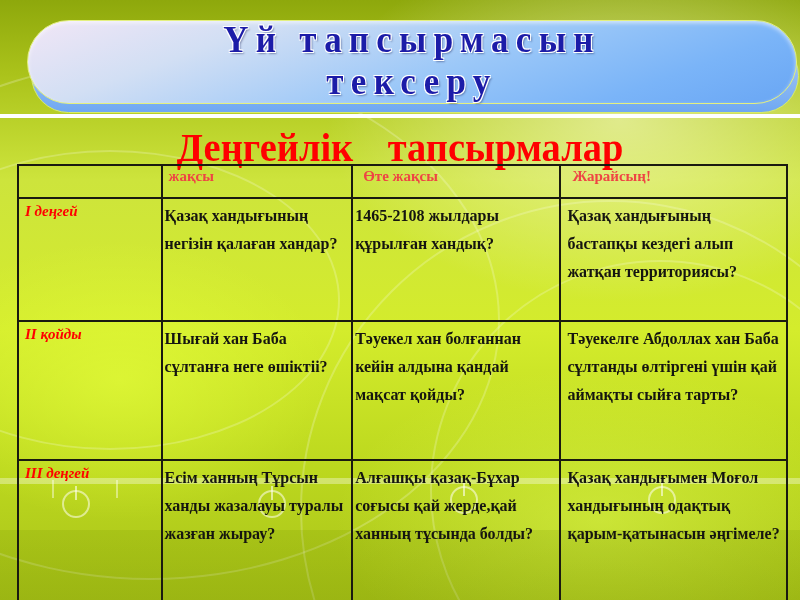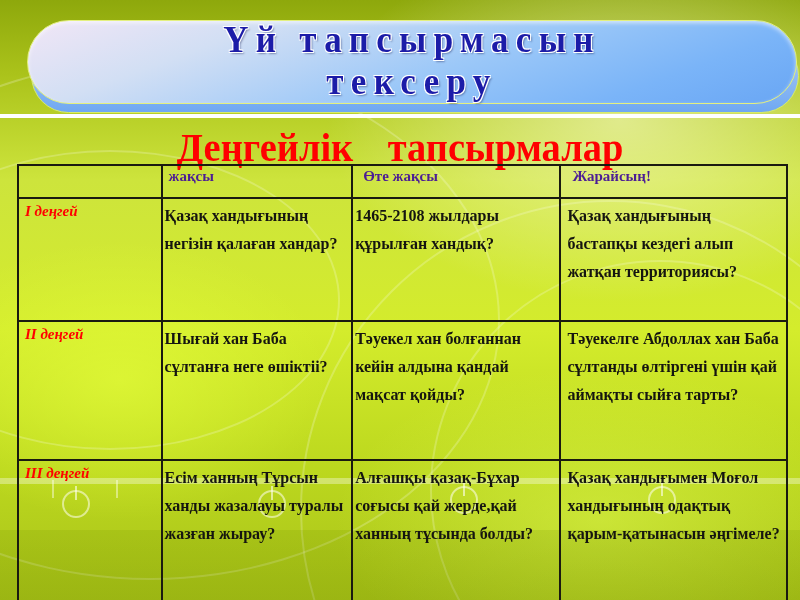--- a/index.html
+++ b/index.html
@@ -100,21 +100,21 @@
       border: 2px solid #1a1a10;
       vertical-align: top;
       text-align: left;
       font-family: "Liberation Serif", serif;
     }
     .levels-table th {
       height: 33px;
       padding: 2px 6px 0 6px;
       font-size: 15px;
       font-weight: bold;
-      color: #4c1d95;
+      color: #ef4444;
     }
     .col-0 { width: 144px; }
     .col-1 { width: 191px; }
     .col-2 { width: 208px; }
     .col-3 { width: 228px; }
     .levels-table th.col-2 { padding-left: 10px; }
     .levels-table th.col-3 { padding-left: 12px; }
     .row-1 td { height: 123px; }
     .row-2 td { height: 139px; }
     .row-3 td { height: 170px; }
@@ -170,21 +170,21 @@
     </tr>
   </thead>
   <tbody>
     <tr class="row-1">
       <td class="level-label col-0">І деңгей</td>
       <td class="question col-1">Қазақ хандығының негізін қалаған хандар?</td>
       <td class="question col-2">1465-2108 жылдары құрылған хандық?</td>
       <td class="question col-3">Қазақ хандығының бастапқы кездегі алып жатқан территориясы?</td>
     </tr>
     <tr class="row-2">
-      <td class="level-label col-0">ІІ деңгей</td>
+      <td class="level-label col-0">ІІ қойды</td>
       <td class="question col-1">Шығай хан Баба сұлтанға неге өшіктіі?</td>
       <td class="question col-2">Тәуекел хан болғаннан кейін алдына қандай мақсат қойды?</td>
       <td class="question col-3">Тәуекелге Абдоллах хан Баба сұлтанды өлтіргені үшін қай аймақты сыйға тарты?</td>
     </tr>
     <tr class="row-3">
       <td class="level-label col-0">ІІІ деңгей</td>
       <td class="question col-1">Есім ханның Тұрсын ханды жазалауы туралы жазған жырау?</td>
       <td class="question col-2">Алғашқы қазақ-Бұхар соғысы қай жерде,қай ханның тұсында болды?</td>
       <td class="question col-3">Қазақ хандығымен Моғол хандығының одақтық қарым-қатынасын әңгімеле?</td>
     </tr>

